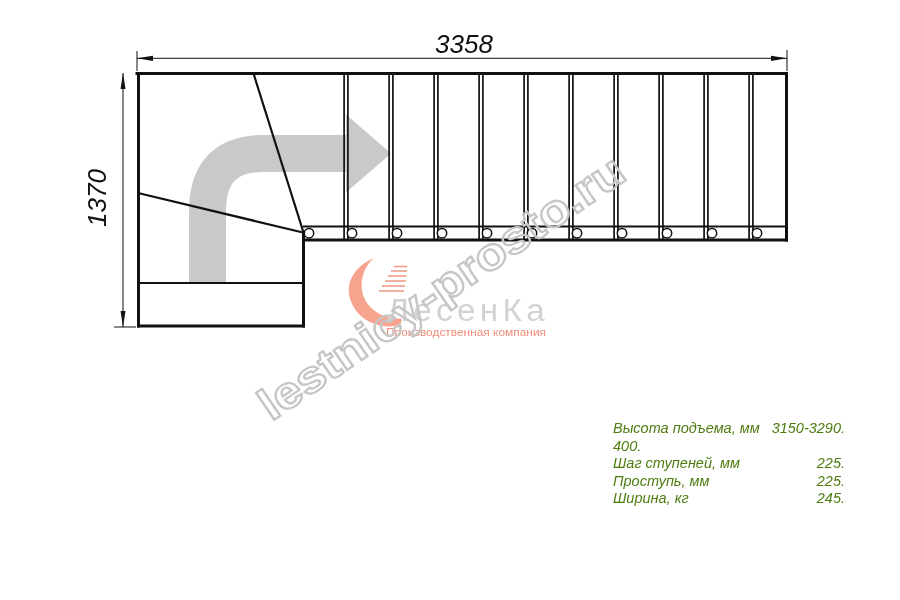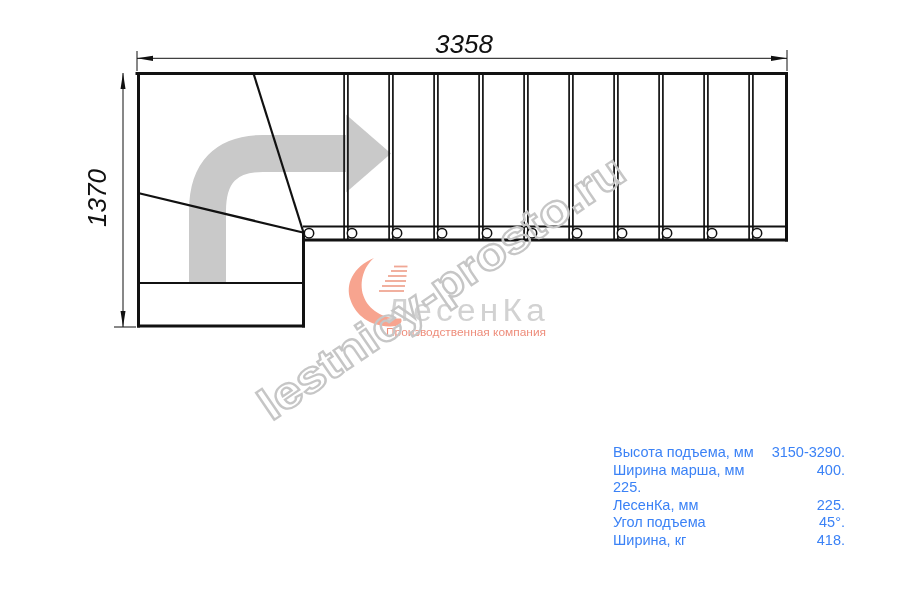--- a/index.html
+++ b/index.html
@@ -15,24 +15,24 @@
   .dim-text{
     font-family:"Liberation Sans", sans-serif;
     font-style:italic;
     font-size:26px;
     fill:#111111;
   }
   #spec-table{
     position:absolute;
     left:613px;top:420px;
     width:232px;
+    font-style:italic;
     font-size:14.5px;
     line-height:17.5px;
-    color:#3b82f6;
-    margin-top:24px;
+    color:#4d7c0f;
   }
   .spec-row{display:flex;justify-content:space-between;}
   .spec-label{white-space:nowrap;}
   .spec-value{white-space:nowrap;text-align:center;}
 </style>
 </head>
 <body>
 
 <div id="canvas">
 
@@ -128,33 +128,29 @@
 
     <text x="450" y="300" transform="rotate(-34.3 450 300)" text-anchor="middle" font-size="45" font-weight="bold" textLength="432" lengthAdjust="spacingAndGlyphs" fill="none" stroke="#c6c6c6" stroke-width="2.2">lestnicy-prosto.ru</text>
   </svg>
 
   <div id="spec-table">
     <div class="spec-row">
       <span class="spec-label">Высота подъема, мм</span>
       <span class="spec-value">3150-3290.</span>
     </div>
     <div class="spec-row">
-      <span class="spec-label">Ширина марша, мм</span>
       <span class="spec-value">400.</span>
     </div>
     <div class="spec-row">
+      <span class="spec-label">Шаг ступеней, мм</span>
       <span class="spec-value">225.</span>
     </div>
     <div class="spec-row">
-      <span class="spec-label">ЛесенКа, мм</span>
+      <span class="spec-label">Проступь, мм</span>
       <span class="spec-value">225.</span>
     </div>
     <div class="spec-row">
-      <span class="spec-label">Угол подъема</span>
-      <span class="spec-value">45°.</span>
-    </div>
-    <div class="spec-row">
       <span class="spec-label">Ширина, кг</span>
-      <span class="spec-value">418.</span>
+      <span class="spec-value">245.</span>
     </div>
   </div>
 
 </div>
 
 </body></html>

